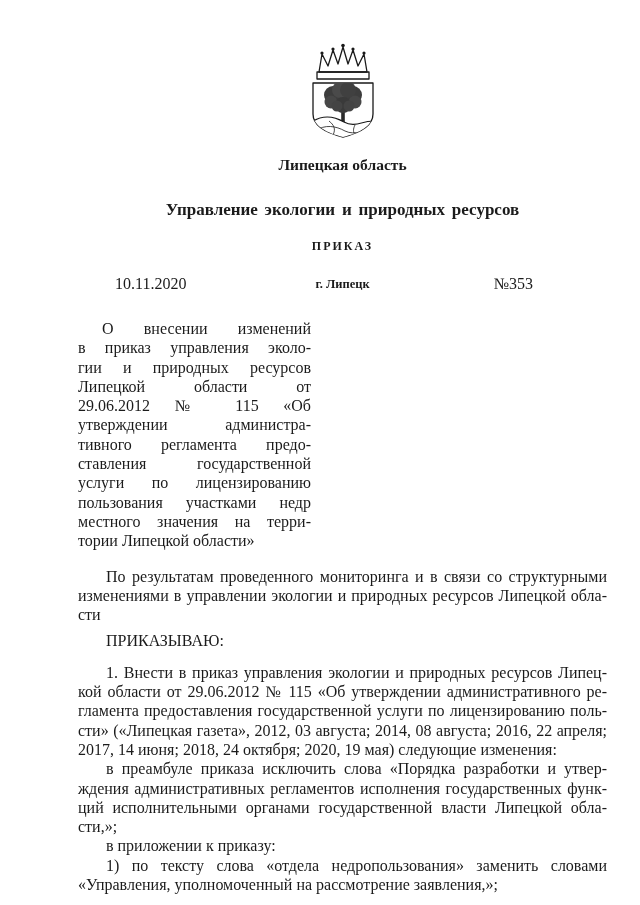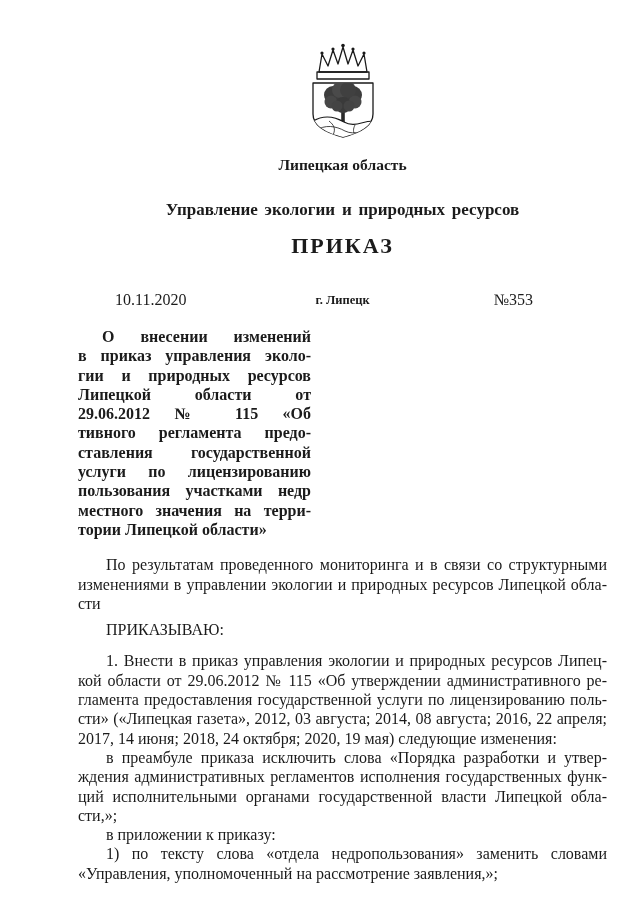--- a/index.html
+++ b/index.html
@@ -18,36 +18,36 @@
     white-space: nowrap;
   }
 
   
   .org {
     margin-top: 25px; text-align: center; font-weight: bold;
     font-size: 17px; line-height: 21px; word-spacing: 2.5px; white-space: nowrap;
   }
   .doc-type {
     margin-top: 15px; text-align: center; font-weight: bold;
-    font-size: 22px; line-height: 22px; letter-spacing: 2px;
+    font-size: 12px; line-height: 22px; letter-spacing: 2px;
   }
 
   
-  .meta-row { position: relative; margin-top: 34px; height: 20px; font-size: 16px; text-align: right; }
+  .meta-row { position: relative; margin-top: 18px; height: 20px; font-size: 16px; text-align: right; }
   .meta-date { position: absolute; left: 37px; top: 0; }
   .meta-city {
     position: absolute; left: 50%; transform: translateX(-50%); top: 2px;
     font-weight: bold; font-size: 12.5px; white-space: nowrap;
   }
   .meta-number { position: absolute; right: 74px; top: 0; }
 
   
   .line { text-align: justify; line-height: 19.3px; font-size: 16px; }
   .line.j { text-align-last: justify; }
-  .subject { margin-top: 16px; width: 233px; font-weight: bold; }
+  .subject { margin-top: 24px; width: 233px; }
   .subject .para .line:first-child { padding-left: 24px; }
   .doc-body { width: 529px; }
   .doc-body .para .line:first-child { padding-left: 28px; }
   .doc-body .para:nth-child(1) { margin-top: 16px; }
   .doc-body .para:nth-child(2) { margin-top: 7px; }
   .doc-body .para:nth-child(3) { margin-top: 12px; }
 
   .stroke { fill: none; stroke: #1a1a1a; stroke-width: 1.3; stroke-linejoin: round; }
   .thin   { fill: none; stroke: #1a1a1a; stroke-width: 0.8; }
 </style>
@@ -110,20 +110,21 @@
     <span class="meta-number">№353</span>
   </div>
 
   <div class="subject" id="subject">
       <div class="para">
         <div class="line j">О внесении изменений</div>
         <div class="line j">в приказ управления эколо-</div>
         <div class="line j">гии и природных ресурсов</div>
         <div class="line j">Липецкой области от</div>
         <div class="line j">29.06.2012 № 115 «Об</div>
+        <div class="line j">утверждении администра-</div>
         <div class="line j">тивного регламента предо-</div>
         <div class="line j">ставления государственной</div>
         <div class="line j">услуги по лицензированию</div>
         <div class="line j">пользования участками недр</div>
         <div class="line j">местного значения на терри-</div>
         <div class="line">тории Липецкой области»</div>
       </div>
     </div>
 
   <div class="doc-body" id="doc-body">

